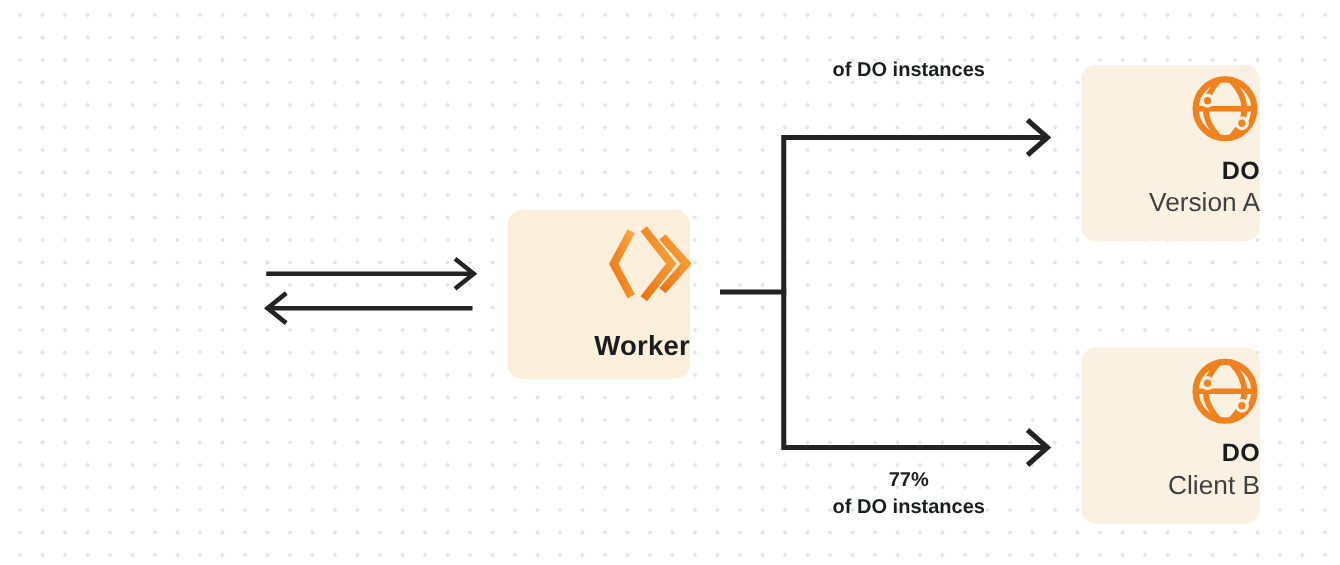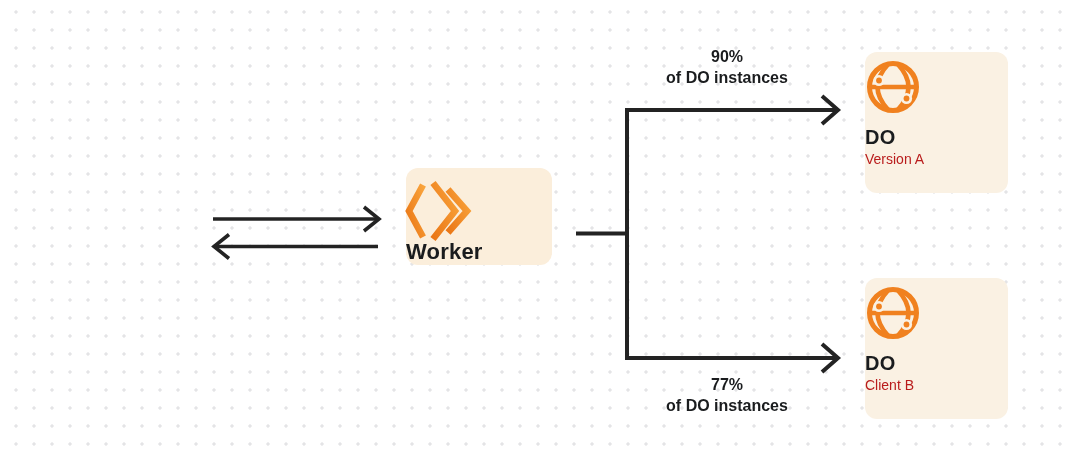--- a/index.html
+++ b/index.html
@@ -18,42 +18,42 @@
     width:1072px;height:452px;
     background-color:var(--canvas_bg);
     background-image:radial-gradient(circle, var(--dot) 1.5px, transparent 1.7px);
     background-size:18px 18px;
     background-position:7px 3px;
     font-family:"Liberation Sans", sans-serif;
     color:var(--text);
     overflow:hidden;
   }
   .connectors{position:absolute;left:0;top:0;width:1072px;height:452px;}
-  .node{position:absolute;display:flex;flex-direction:column;align-items:flex-start;}
+  .node{position:absolute;display:flex;flex-direction:column;align-items:flex-end;}
   .client{
     left:42px;top:162px;width:144px;height:143px;
     background:var(--client_bg);border-radius:10px;
     justify-content:center;
   }
   .client .node-label{font-size:21px;font-weight:700;letter-spacing:.2px;}
   .worker{
-    left:406px;top:168px;width:146px;height:97px;
+    left:406px;top:168px;width:146px;height:135px;
     background:var(--worker_bg);border-radius:12px;
   }
   .worker .icon-wrap{margin-top:15px;height:56px;display:flex;align-items:center;}
   .worker .node-label{font-size:22px;font-weight:700;margin-top:auto;margin-bottom:13px;letter-spacing:.2px;}
   .do-node{
     width:143px;height:141px;left:865px;
     background:var(--do_bg);border-radius:12px;
   }
   .do-a{top:52px;}
   .do-b{top:278px;}
   .do-node .icon-wrap{margin-top:7px;height:56px;}
   .do-name{font-size:20px;font-weight:700;margin-top:11px;letter-spacing:.3px;}
-  .do-version{font-size:14px;font-weight:400;margin-top:2px;color:#b91c1c;}
+  .do-version{font-size:21px;font-weight:400;margin-top:2px;color:#404040;}
   .branch-label{
     position:absolute;left:615px;width:224px;
     text-align:center;font-size:16px;font-weight:700;line-height:21px;
   }
   .branch-label-a{top:46px;}
   .branch-label-b{top:374px;}
   svg{display:block;overflow:visible;}
 </style>
 </head>
 <body>
@@ -89,21 +89,20 @@
           <path d="M17,3 L3,29 L17,55"></path>
           <path d="M27,1 L49,29 L27,57"></path>
           <path d="M42,7.5 L61,29 L42,50.5"></path>
         </g>
       </svg>
     </div>
     <span class="node-label">Worker</span>
   </div>
 
   <div class="branch-label branch-label-a">
-    <div>90%</div>
     <div>of DO instances</div>
   </div>
 
   <div class="branch-label branch-label-b">
     <div>77%</div>
     <div>of DO instances</div>
   </div>
 
   <div class="node do-node do-a">
     <div class="icon-wrap">

